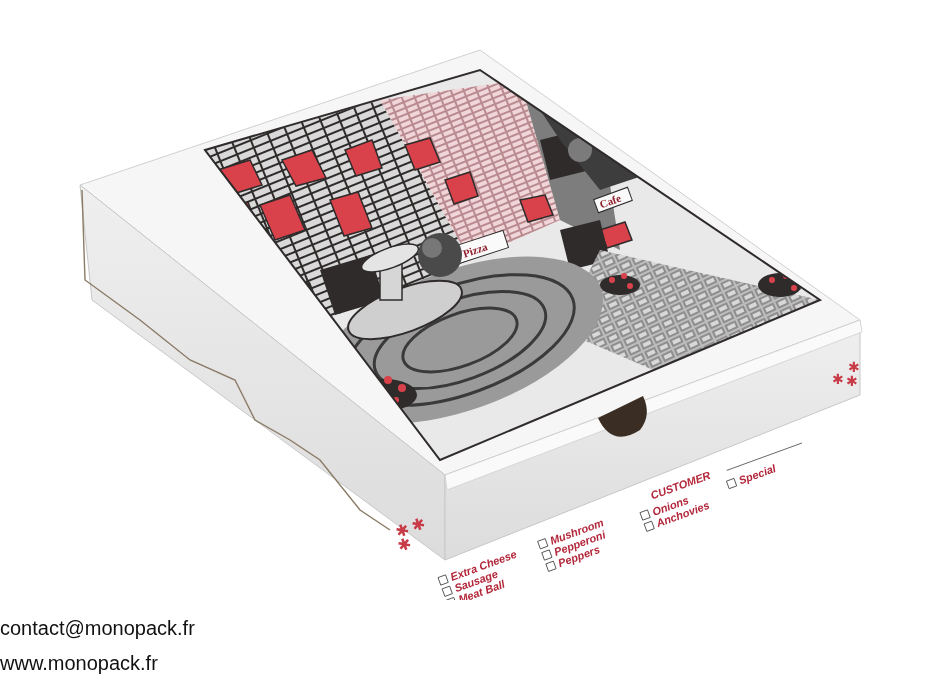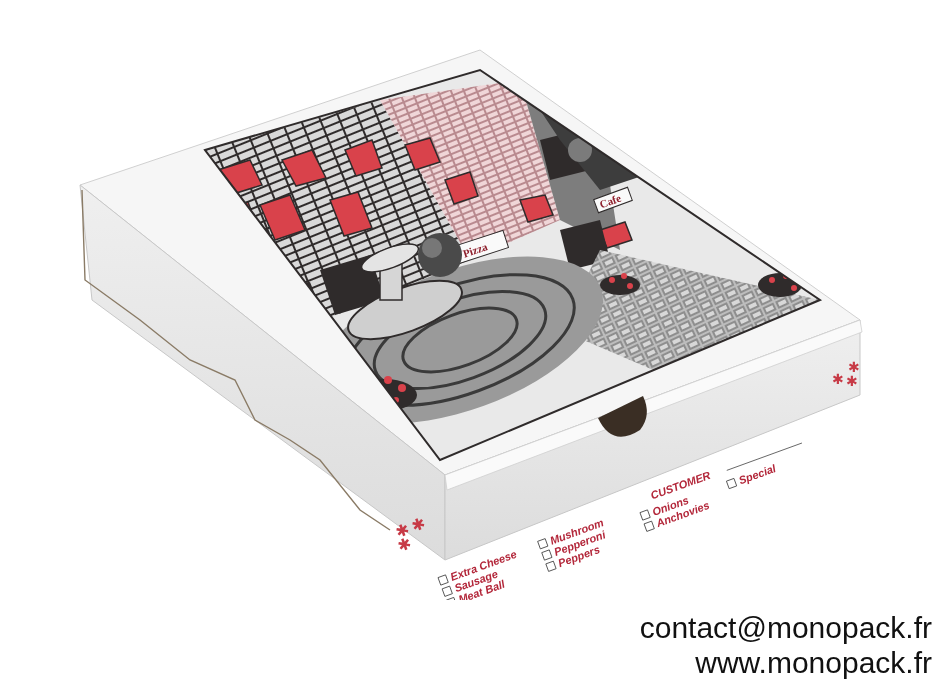--- a/index.html
+++ b/index.html
@@ -1,18 +1,18 @@
 <!DOCTYPE html>
 <html><head>
 <meta charset="utf-8">
 <style>
   html, body { margin:0; padding:0; background:#ffffff; }
   body { width:932px; height:688px; position:relative; overflow:hidden; font-family:"Liberation Sans", sans-serif; }
   .scene { position:absolute; left:0; top:0; width:932px; height:600px; }
-  .contact { position:absolute; left:0; width:932px; text-align:right; color:#111; font-family:"Liberation Sans", sans-serif; font-size:30px; line-height:34px; }
+  .contact { position:absolute; left:0; width:932px; text-align:left; color:#111; font-family:"Liberation Sans", sans-serif; font-size:20px; line-height:34px; }
   .contact.email { top:611px; }
   .contact.web { top:646px; }
   .side-label { font-family:"Liberation Sans", sans-serif; font-weight:bold; font-style:italic; fill:#b3273a; font-size:11px; }
   .sign-text { font-family:"Liberation Serif", serif; font-weight:bold; fill:#8e1f2c; font-size:11px; }
 </style>
 </head>
 <body>
 
 <svg class="scene" viewBox="0 0 932 600" width="932" height="600" xmlns="http://www.w3.org/2000/svg">
   <defs>

